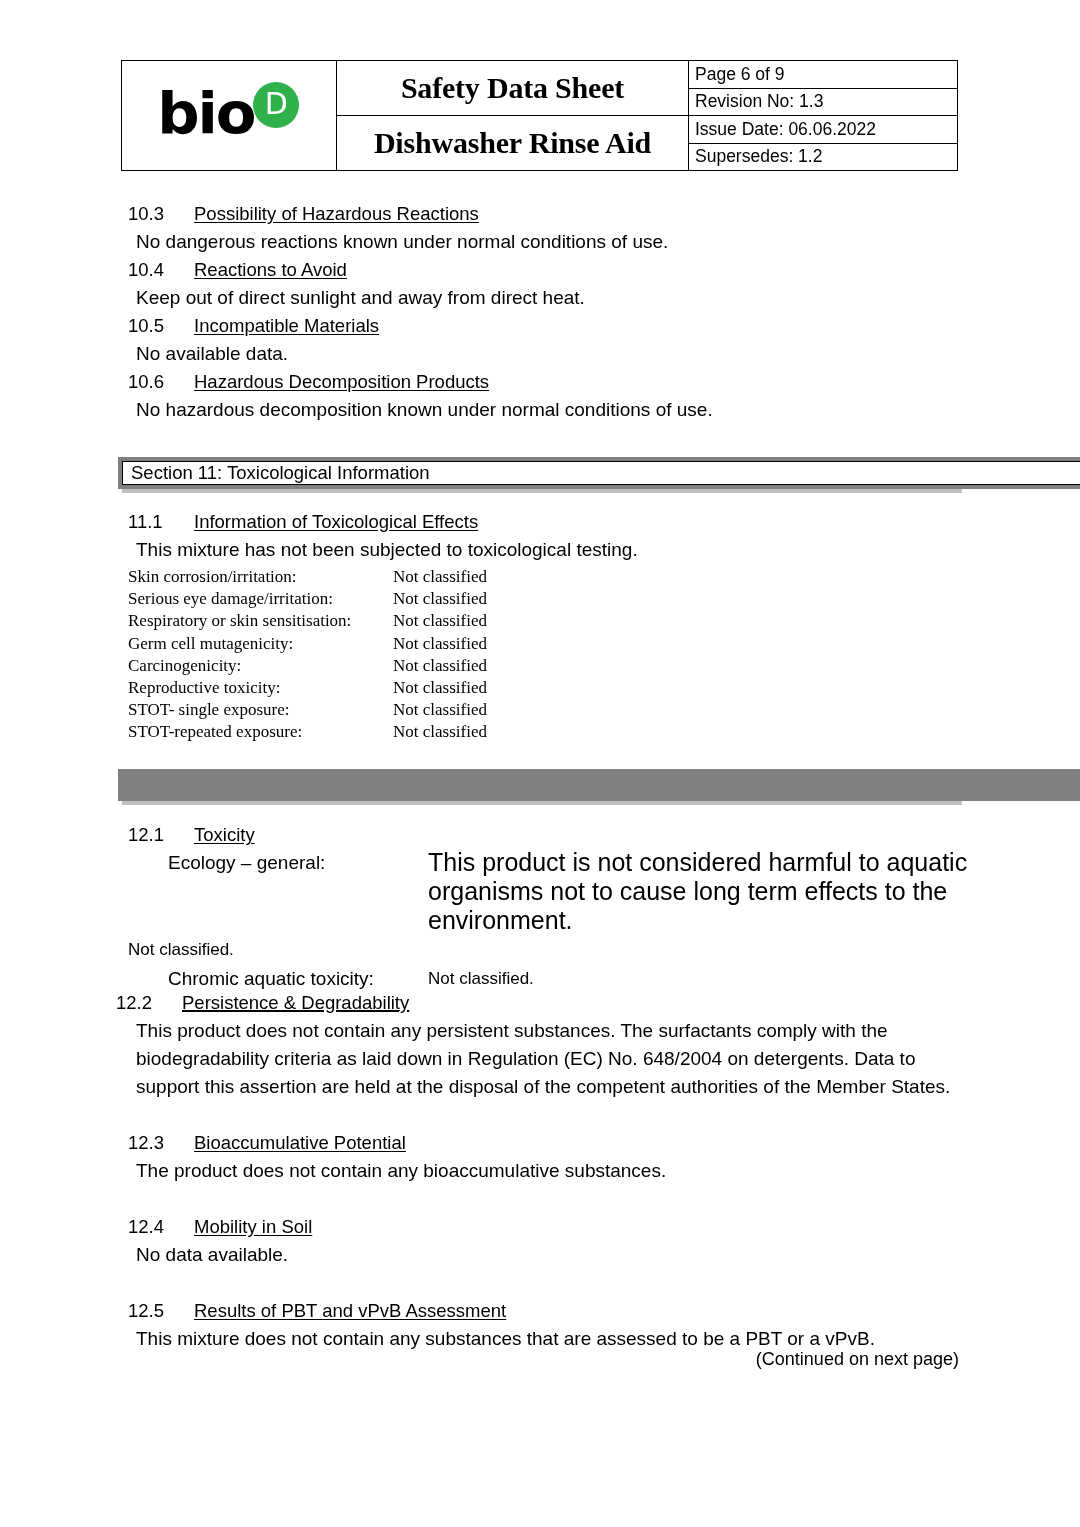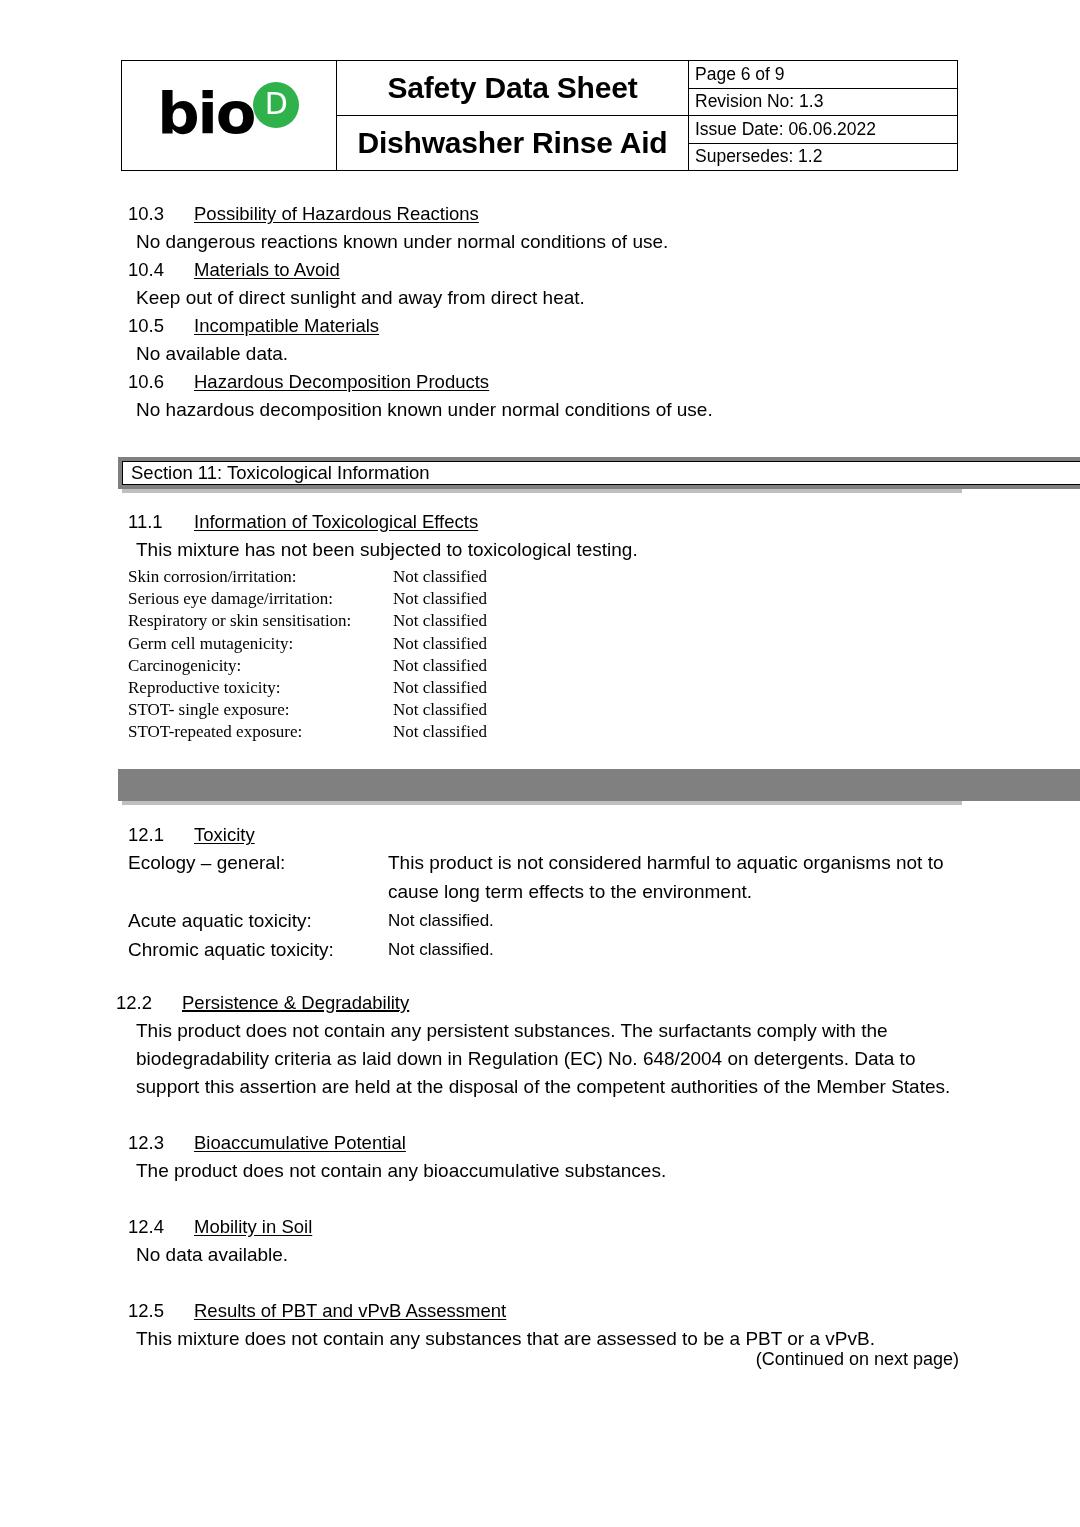--- a/index.html
+++ b/index.html
@@ -34,20 +34,21 @@
   .hdr .c-logo { width: 215px; height: 110px; text-align: center; }
   .hdr .c-title {
     width: 352px;
     text-align: center;
     font-size: 30px;
     font-weight: bold;
     letter-spacing: -0.2px;
     height: 55px;
     padding: 0 4px;
     white-space: nowrap;
+    font-family: Liberation Serif, serif;
   }
   .hdr .c-meta {
     width: 269px;
     font-size: 17.5px;
     height: 27.5px;
     padding: 1px 0 2px 6px;
     line-height: 1.05;
     white-space: nowrap;
   }
 
@@ -130,22 +131,22 @@
 
   
   .tox { position: absolute; left: 128px; font-size: 17px; line-height: 22.2px; }
   .tox .r { display: flex; }
   .tox .k { width: 265px; white-space: nowrap; }
   .tox .v { white-space: nowrap; }
 
   
   .eco { position: absolute; left: 128px; }
   .eco .r { display: flex; align-items: flex-start; }
-  .eco .k { width: 260px; font-size: 19px; line-height: 29px; white-space: nowrap; }
-  .eco .v-big { font-size: 19px; line-height: 29px; width: 570px; }
+  .eco .k { width: 260px; font-size: 19px; line-height: 29px; white-space: nowrap; margin-left: 40px; }
+  .eco .v-big { font-size: 25px; line-height: 29px; width: 570px; }
   .eco .v-small { font-size: 17px; line-height: 29px; white-space: nowrap; }
 
   .footer-note {
     position: absolute;
     right: 121px;
     font-size: 18px;
     white-space: nowrap;
   }
 </style>
 </head>
@@ -179,21 +180,21 @@
     </tr>
   </tbody>
     </table>
 
   <div class="row-head" style="left:128px; top:205px;">
     <span class="num">10.3</span><span class="ttl">Possibility of Hazardous Reactions</span>
   </div>
   <div class="para" style="left:128px; top:228px;">No dangerous reactions known under normal conditions of use.</div>
 
   <div class="row-head" style="left:128px; top:261px;">
-    <span class="num">10.4</span><span class="ttl">Materials to Avoid</span>
+    <span class="num">10.4</span><span class="ttl">Reactions to Avoid</span>
   </div>
   <div class="para" style="left:128px; top:284px;">Keep out of direct sunlight and away from direct heat.</div>
 
   <div class="row-head" style="left:128px; top:317px;">
     <span class="num">10.5</span><span class="ttl">Incompatible Materials</span>
   </div>
   <div class="para" style="left:128px; top:340px;">No available data.</div>
 
   <div class="row-head" style="left:128px; top:373px;">
     <span class="num">10.6</span><span class="ttl">Hazardous Decomposition Products</span>
@@ -252,21 +253,20 @@
   <div class="row-head" style="left:128px; top:826px;">
     <span class="num">12.1</span><span class="ttl">Toxicity</span>
   </div>
 
   <div class="eco" style="top:848px;">
     <div class="r">
       <span class="k">Ecology – general:</span>
       <span class="v-big">This product is not considered harmful to aquatic organisms not to cause long term effects to the environment.</span>
     </div>
     <div class="r">
-      <span class="k">Acute aquatic toxicity:</span>
       <span class="v-small">Not classified.</span>
     </div>
     <div class="r">
       <span class="k">Chromic aquatic toxicity:</span>
       <span class="v-small">Not classified.</span>
     </div>
   </div>
 
   <div class="row-head" style="left:116px; top:994px;text-decoration:underline;">
     <span class="num">12.2</span><span class="ttl">Persistence &amp; Degradability</span>

